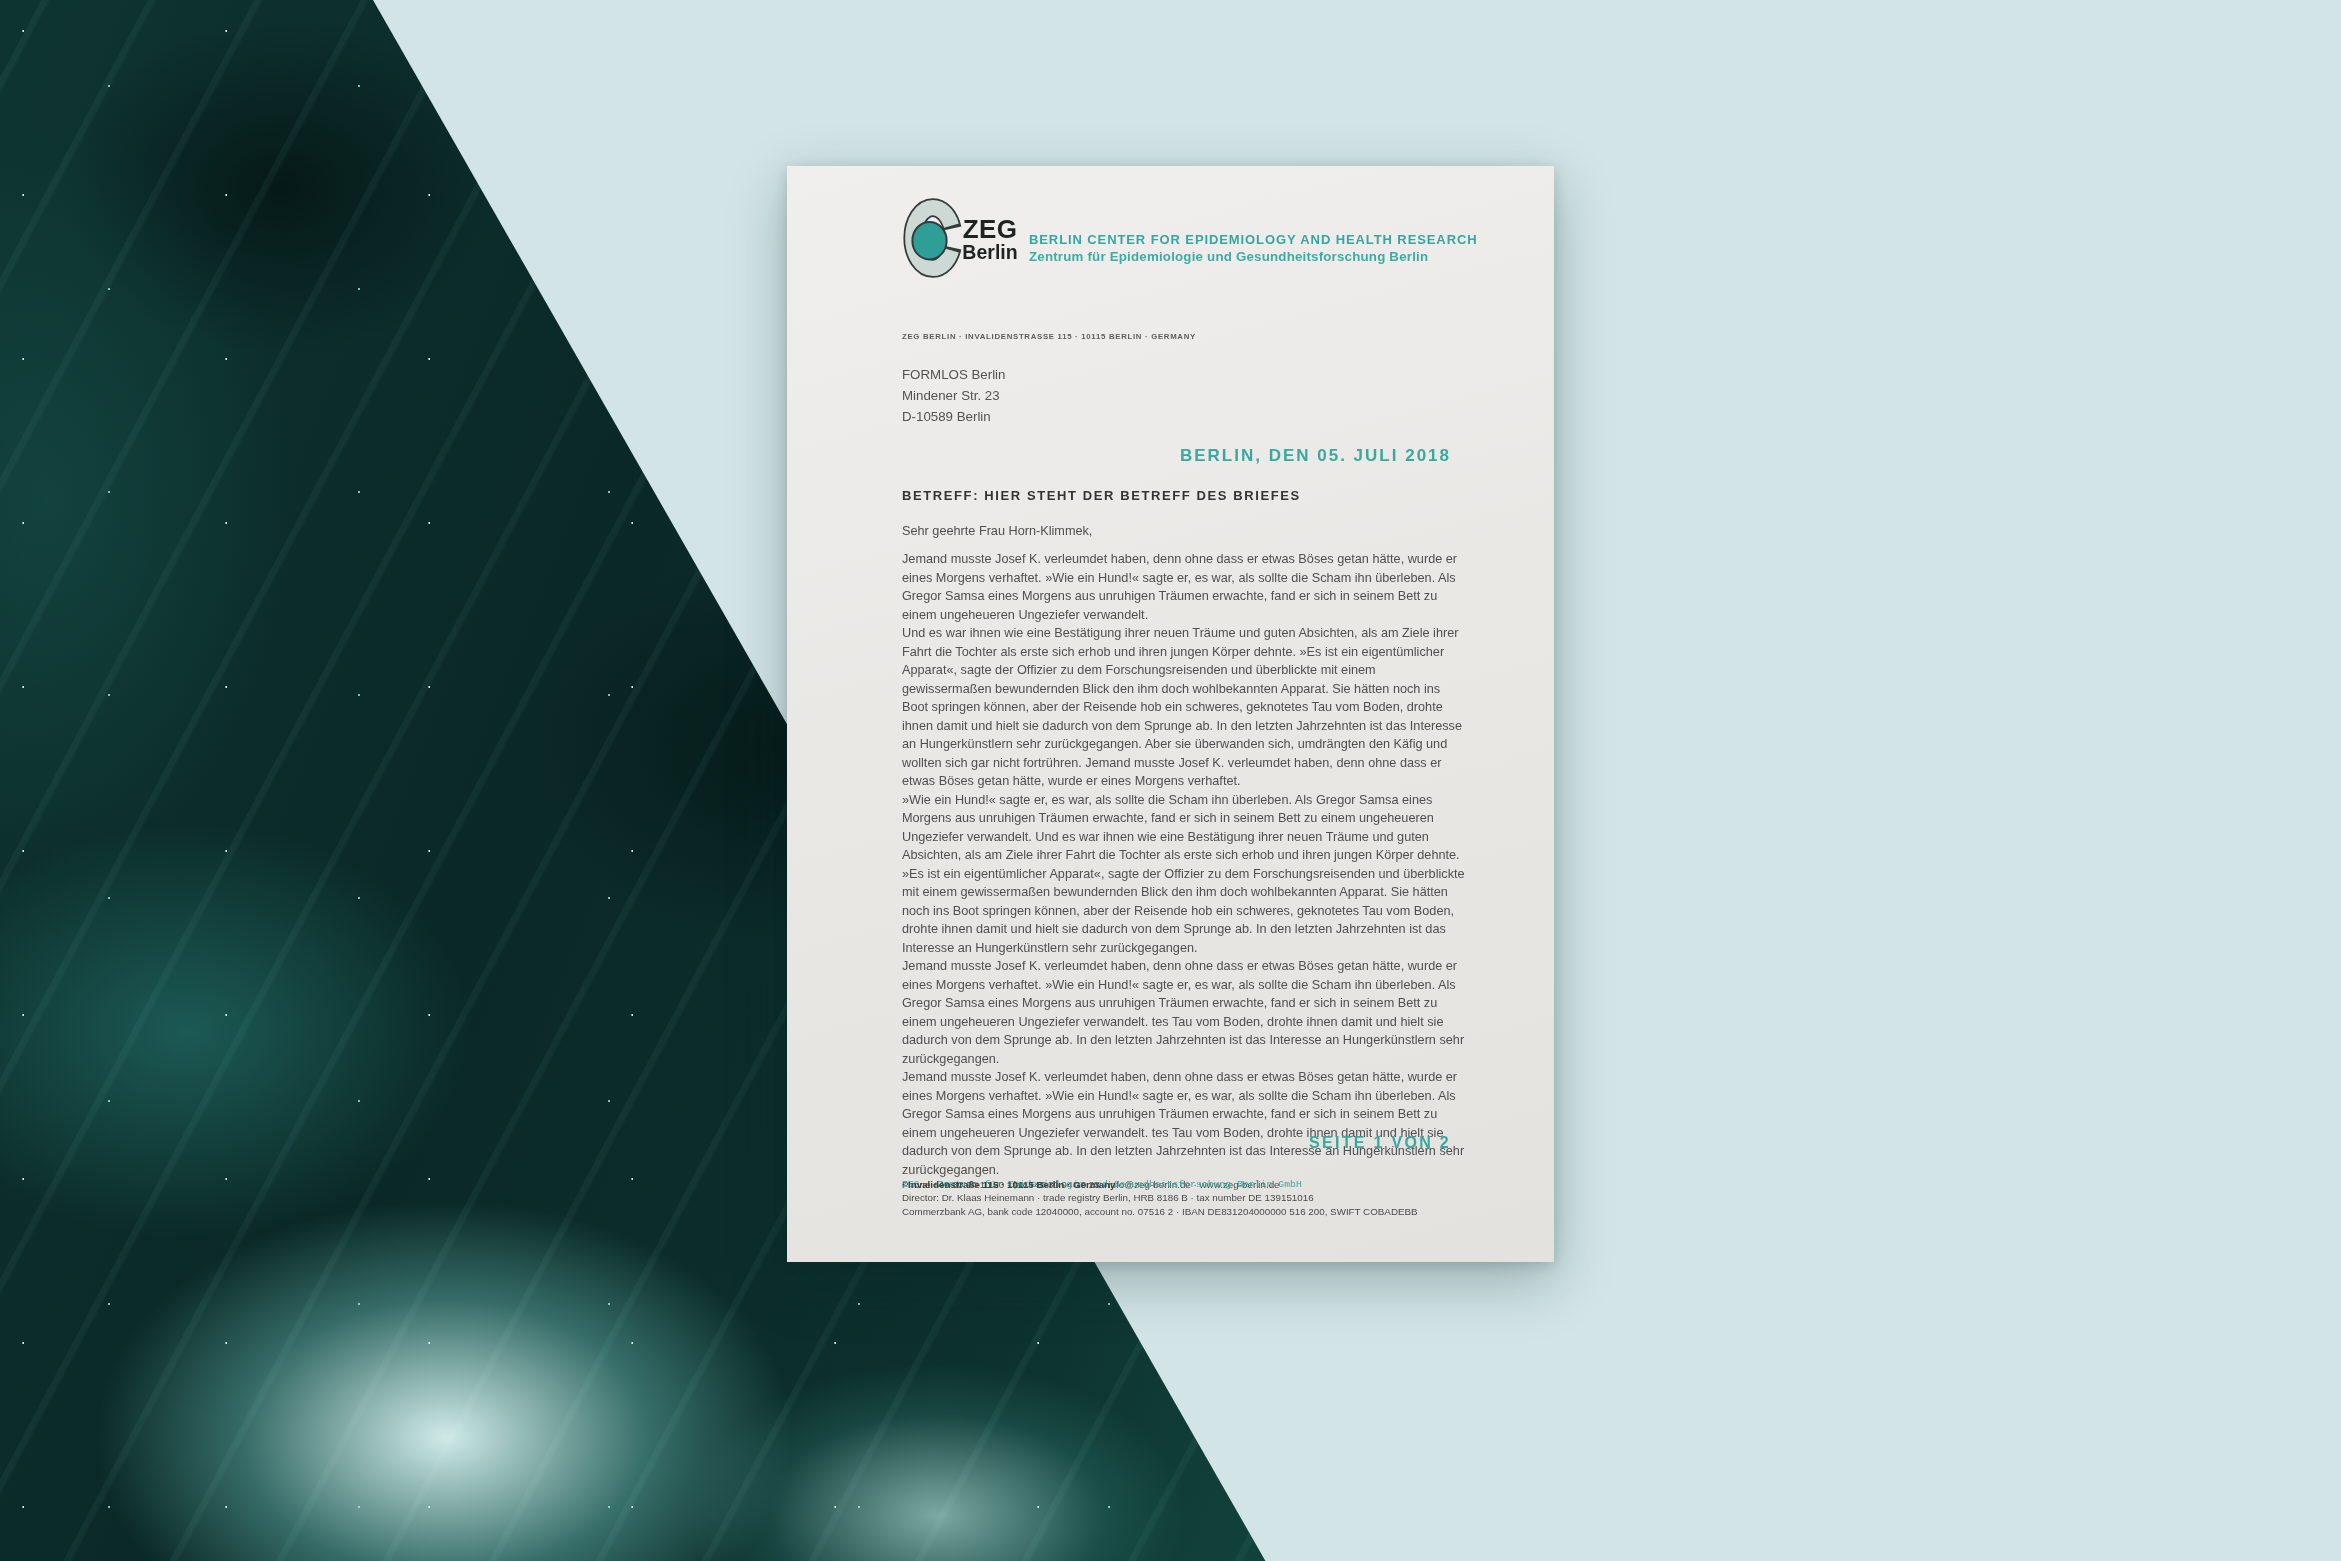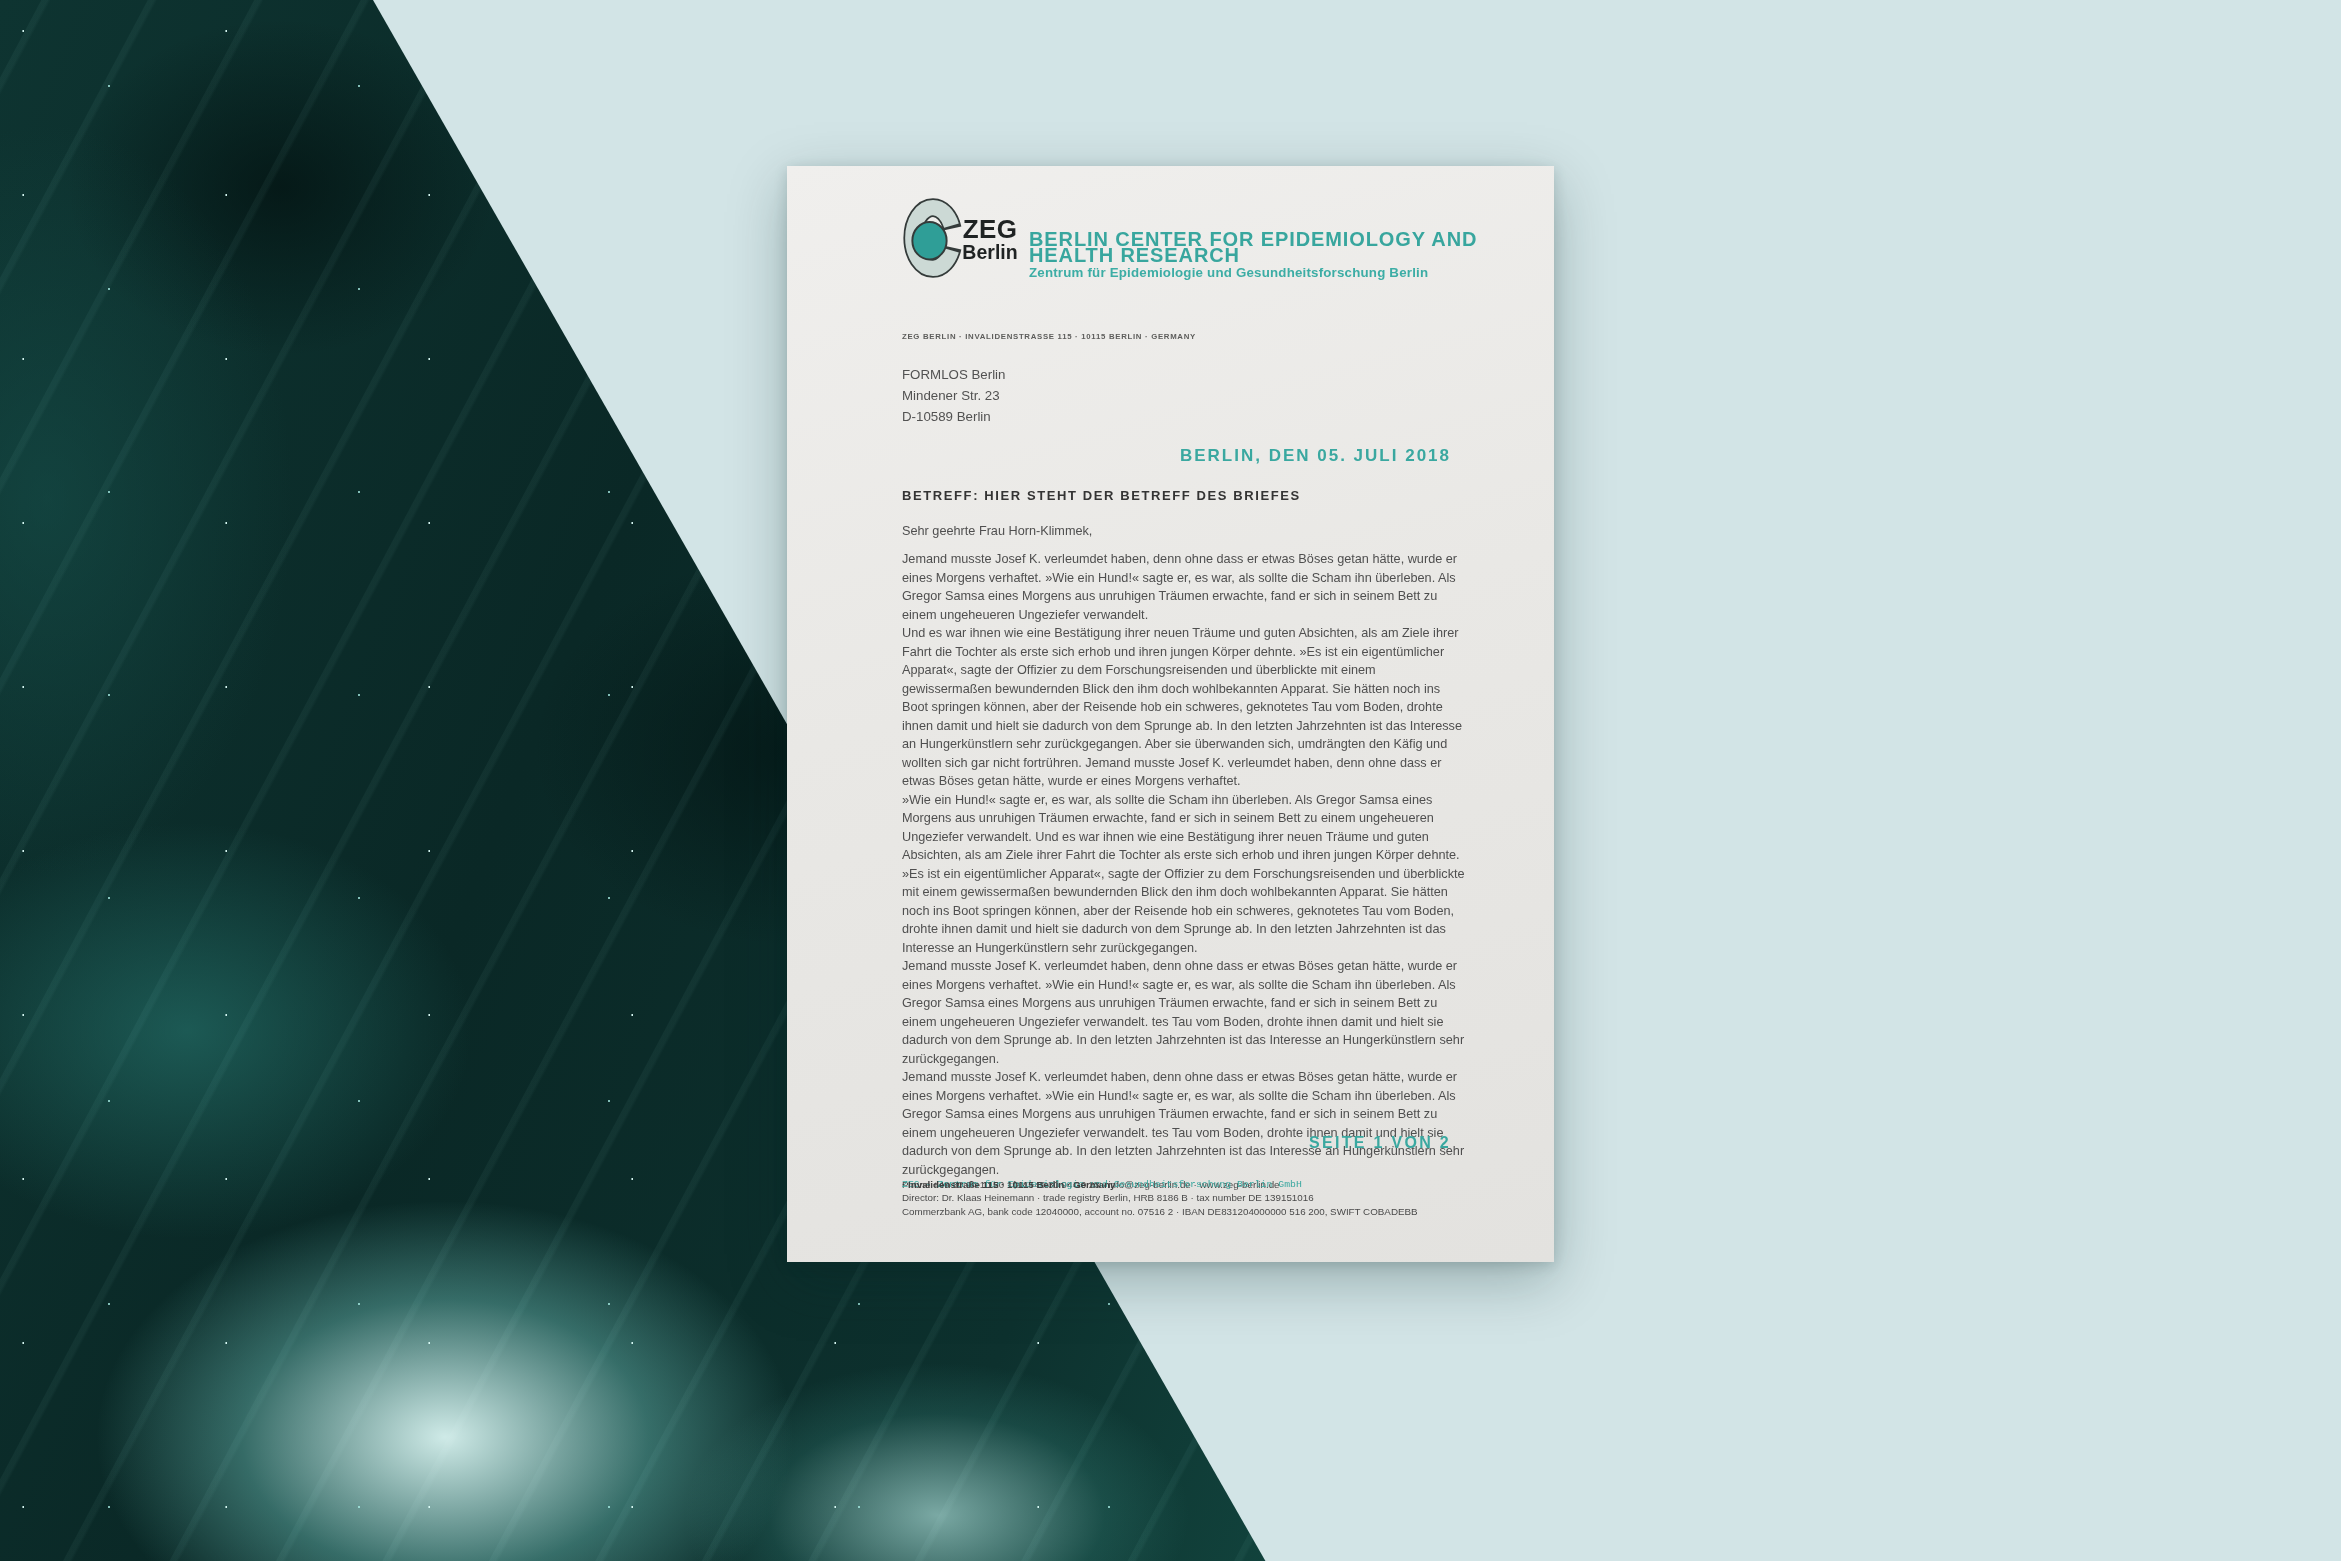--- a/index.html
+++ b/index.html
@@ -46,21 +46,21 @@
     box-shadow:0 19px 55px rgba(8,40,40,.28), 0 3.1px 12.5px rgba(8,40,40,.16);
   }
   .paper *{position:absolute;}
 
   
   .logo-c{left:116px;top:31px;width:60px;height:82px;overflow:visible;}
   .wordmark{left:175px;top:50px;width:56px;display:flex;flex-direction:column;align-items:center;position:absolute;}
   .wordmark .zeg{position:static;font-size:26px;font-weight:700;color:#1f2323;letter-spacing:0.4px;line-height:1.05;}
   .wordmark .city{position:static;font-size:19.5px;font-weight:700;color:#1f2323;line-height:1;margin-top:-0.8px;}
   .orgnames{left:242px;top:66px;position:absolute;}
-  .org-en{position:static;display:block;font-size:20px;font-weight:700;color:#38a69e;letter-spacing:0.9px;line-height:15.6px;}
+  .org-en{position:static;display:block;font-size:13px;font-weight:700;color:#38a69e;letter-spacing:0.9px;line-height:15.6px;}
   .org-de{position:static;display:block;font-size:13.3px;font-weight:700;color:#3cada5;letter-spacing:0.2px;line-height:15.6px;margin-top:1.6px;}
 
   .sender-line{left:115px;top:166px;font-size:7.8px;letter-spacing:0.7px;color:#5d5d5b;font-weight:600;}
   .recipient{left:115px;top:198px;font-size:13.3px;line-height:21px;color:#525252;}
   .date-line{right:103px;top:280px;font-size:17px;letter-spacing:2px;color:#3aa8a0;font-weight:600;}
   .subject{left:115px;top:322px;font-size:13px;letter-spacing:1.6px;color:#343434;font-weight:700;}
   .salutation{left:115px;top:358px;font-size:12.7px;color:#4f4f4f;}
 
   .body-text{left:115px;top:384px;width:565px;font-size:12.7px;line-height:18.5px;color:#4f4f4f;}
   .body-text p{position:static;margin:0;}

